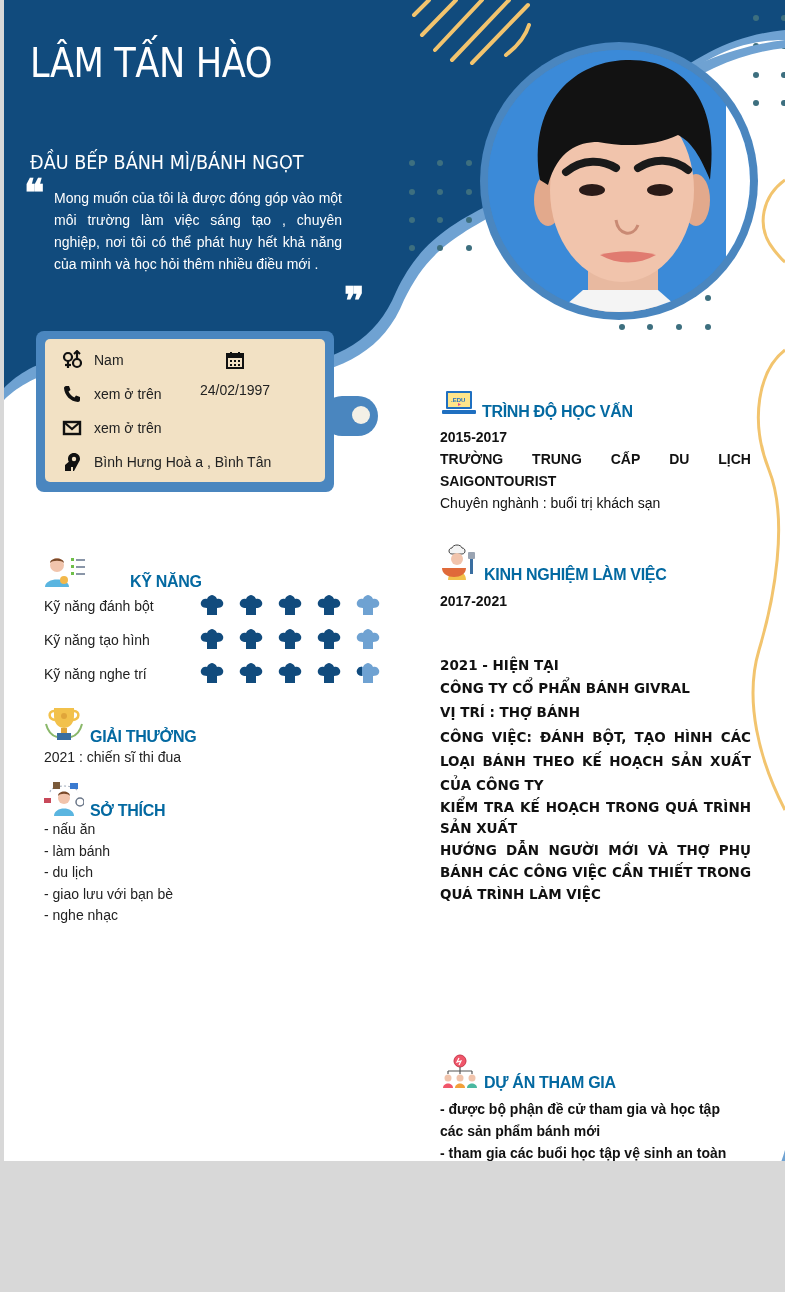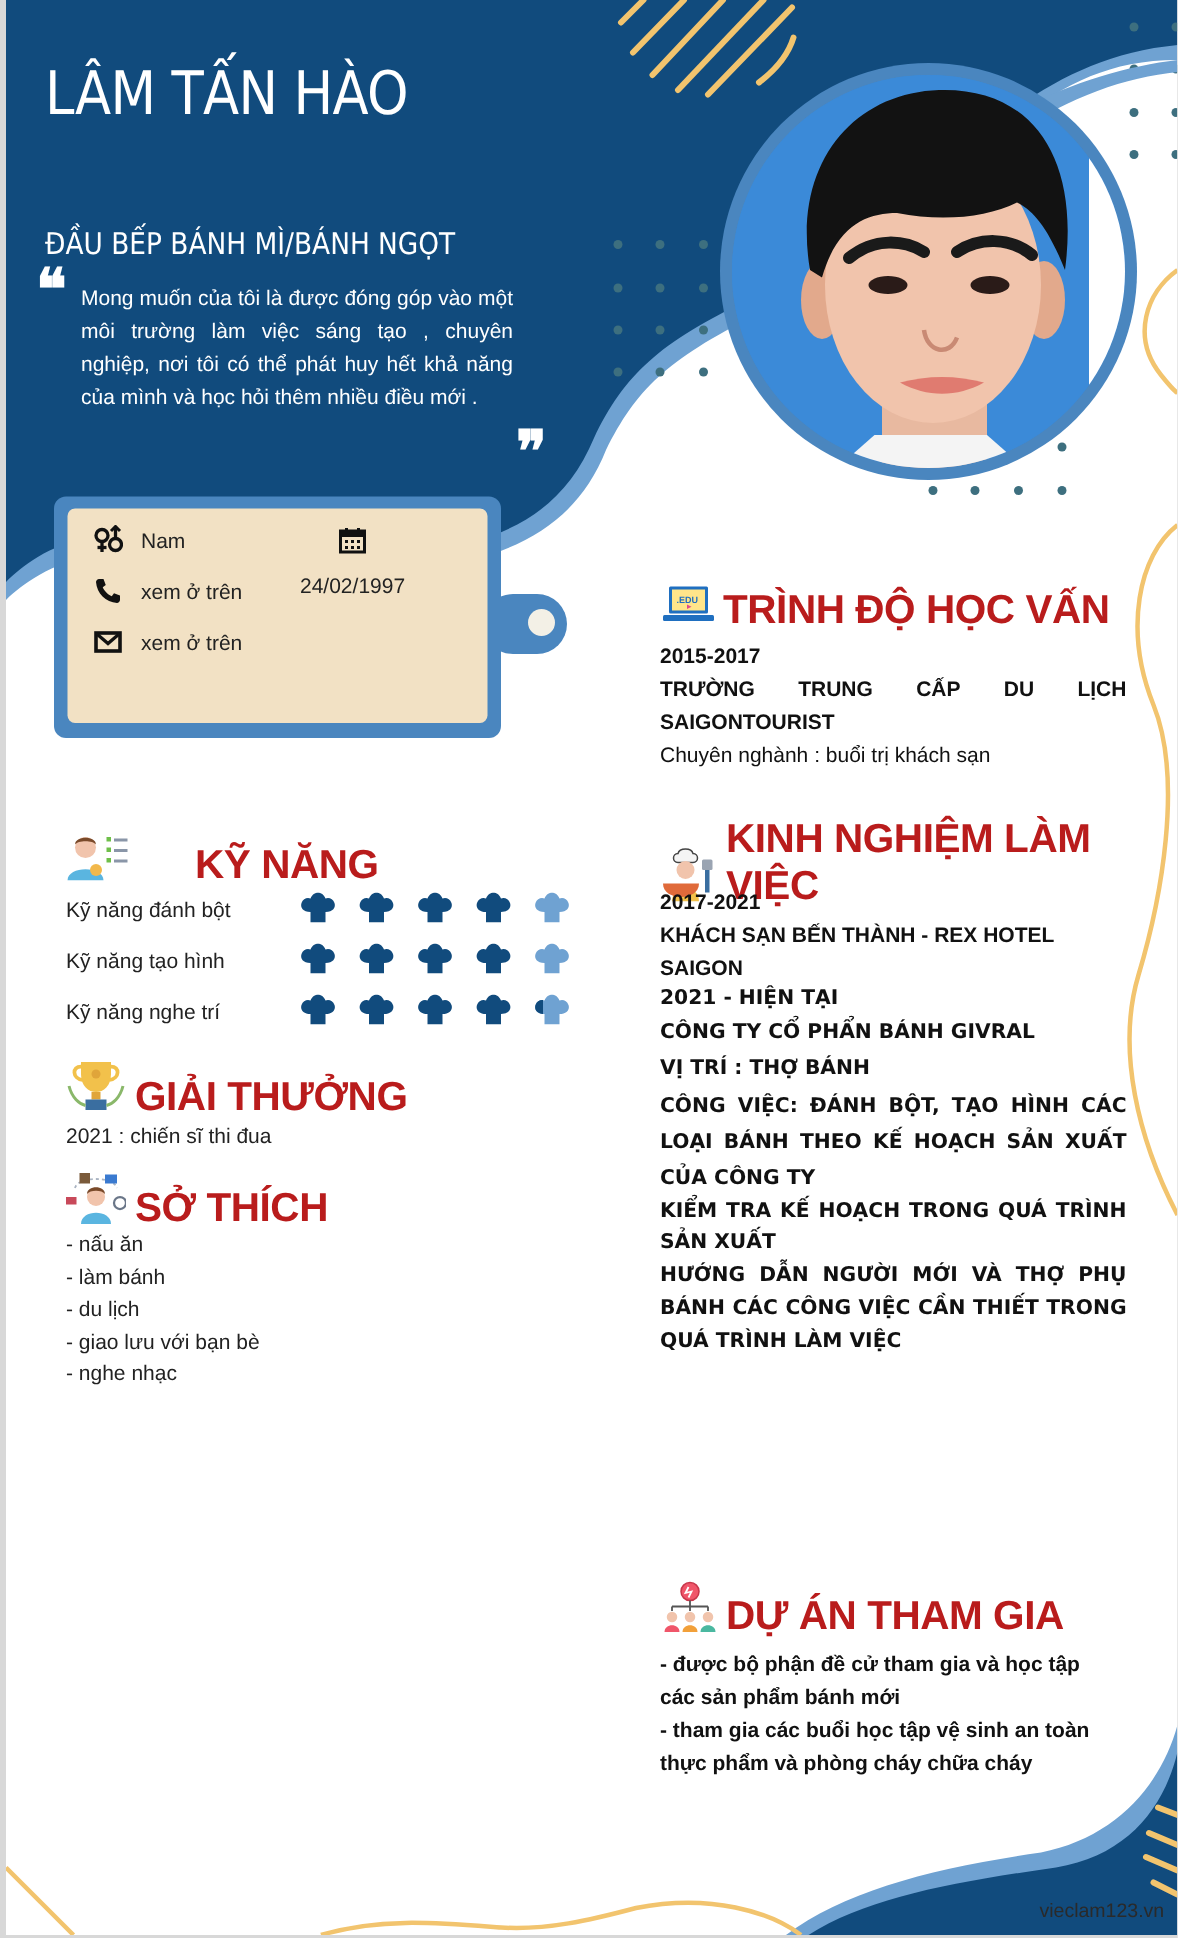--- a/index.html
+++ b/index.html
@@ -1,19 +1,19 @@
 <!DOCTYPE html>
 <html><head>
   <meta charset="utf-8">
   <style>
     * { box-sizing: border-box; margin: 0; padding: 0; }
     html, body { width: 785px; height: 1292px; overflow: hidden; background: #d8d8d8; }
     body { font-family: "Liberation Sans", "DejaVu Sans", sans-serif; position: relative; }
     .page {
-      position: absolute; left: 4px; top: 0; width: 781px; height: 1290px;
+      position: absolute; left: 4px; top: 0; width: 781px; height: 1161px;
       background: #ffffff; overflow: hidden;
     }
     .bg-svg { position: absolute; left: 0; top: 0; width: 781px; height: 1290px; }
 
     .name {
       position: absolute; left: 26px; top: 40px; color: #ffffff;
       font-size: 40px; font-weight: normal; letter-spacing: -0.5px;
       font-family: "DejaVu Sans", sans-serif; transform: scaleX(0.88); transform-origin: left;
     }
     .job-title {
@@ -48,21 +48,21 @@
     }
     .info-knob {
       position: absolute; left: 318px; top: 396px; width: 56px; height: 40px;
       background: #4a86bf; border-radius: 20px;
     }
     .info-knob-hole { position: absolute; left: 348px; top: 406px; width: 18px; height: 18px; border-radius: 50%; background: #f3f0e6; }
     .info-row { position: absolute; display: flex; align-items: center; gap: 12px; font-size: 14px; color: #222; }
     .info-row .ic { width: 20px; height: 20px; display: flex; align-items: center; justify-content: center; }
 
     .sec-head { position: absolute; display: flex; align-items: flex-end; gap: 6px; }
-    .sec-head .t { color: #b91c1c; font-size: 27px; font-weight: bold; font-family: "Liberation Sans", sans-serif; letter-spacing: -0.3px; }
+    .sec-head .t { color: #0369a1; font-size: 16px; font-weight: bold; font-family: "Liberation Sans", sans-serif; letter-spacing: -0.3px; }
 
     .skill-label { position: absolute; left: 40px; font-size: 14px; color: #222; }
     .hats { position: absolute; left: 196px; display: flex; gap: 15px; }
     .hat { width: 24px; height: 20px; }
 
     .plain { position: absolute; font-size: 14px; color: #222; line-height: 21.5px; }
 
     .right-text { position: absolute; left: 436px; width: 311px; color: #111; }
     .b { font-weight: bold; }
     .just { text-align: justify; text-align-last: auto; }
@@ -221,20 +221,29 @@
   </div>
   <div class="info-row" style="left:58px; top:418px;">
     <span class="ic">
       <svg width="20" height="20" viewBox="0 0 20 20">
           <rect x="2" y="4" width="16" height="12" fill="none" stroke="#111" stroke-width="2.4"></rect>
           <path d="M3 5 L10 11 L17 5" fill="none" stroke="#111" stroke-width="2.2"></path>
         </svg>
     </span>
     <span>xem ở trên</span>
   </div>
+  <div class="info-row" style="left:58px; top:452px;">
+    <span class="ic">
+      <svg width="20" height="20" viewBox="0 0 20 20">
+          <path d="M12 1 C8.5 1 6 3.5 6 7 C6 8 6.3 9 6.8 9.8 L3 13 L3 19 L9 19 L9 15 L11 15 L11 19 L12 19 L17 9.8 C17.6 9 18 8 18 7 C18 3.5 15.5 1 12 1 Z" fill="#111"></path>
+          <circle cx="12" cy="7" r="2.2" fill="#f2e1c4"></circle>
+        </svg>
+    </span>
+    <span>Bình Hưng Hoà a , Bình Tân</span>
+  </div>
 
   <div class="sec-head" style="left:40px; top:555px;gap:44px;">
     <span>
       <svg width="42" height="32" viewBox="0 0 42 32">
           <circle cx="13" cy="10" r="7" fill="#f1c4ac"></circle>
           <path d="M6 8 C6 2 20 2 20 8 C18 5 8 5 6 8 Z" fill="#7a4a2a"></path>
           <path d="M1 32 C1 22 25 22 25 32 Z" fill="#5ab5e0"></path>
           <circle cx="20" cy="25" r="4" fill="#f2b84b"></circle>
           <g fill="#6fbf4a">
             <rect x="27" y="3" width="3" height="3"></rect>
@@ -387,21 +396,20 @@
           <path d="M8 36 C8 24 26 24 26 36 Z" fill="#f2c14b"></path>
           <path d="M2 24 H26 C26 30 20 33 14 33 C8 33 2 30 2 24 Z" fill="#e06a3a"></path>
           <rect x="30" y="12" width="3" height="18" fill="#3a6ea0"></rect>
           <rect x="28" y="8" width="7" height="7" rx="1" fill="#9aa4b2"></rect>
         </svg>
     </span>
     <span class="t">KINH NGHIỆM LÀM VIỆC</span>
   </div>
   <div class="right-text" style="top:590px; font-size:14px; line-height:22px; font-family:'Liberation Sans', sans-serif;">
     <div class="b">2017-2021</div>
-    <div class="b">KHÁCH SẠN BẾN THÀNH - REX HOTEL SAIGON</div>
   </div>
   <div class="right-text" style="top:654px; font-size:14.5px; line-height:22px; font-family:'DejaVu Sans', sans-serif;">
     <div class="b" style="font-size:13.5px;">2021 - HIỆN TẠI</div>
     <div class="b" style="font-size:13.5px; margin-top:1px;">CÔNG TY CỔ PHẨN BÁNH GIVRAL</div>
     <div class="b" style="font-size:13.5px; margin-top:2px;">VỊ TRÍ : THỢ BÁNH</div>
     <div class="b just" style="font-size:13.5px; line-height:24px; margin-top:2px;">CÔNG VIỆC: ĐÁNH BỘT, TẠO HÌNH CÁC LOẠI BÁNH THEO KẾ HOẠCH SẢN XUẤT CỦA CÔNG TY</div>
     <div class="b just" style="font-size:13.5px; line-height:21px;">KIỂM TRA KẾ HOẠCH TRONG QUÁ TRÌNH SẢN XUẤT</div>
     <div class="b just" style="font-size:13.5px; line-height:22px;">HƯỚNG DẪN NGƯỜI MỚI VÀ THỢ PHỤ BÁNH CÁC CÔNG VIỆC CẦN THIẾT TRONG QUÁ TRÌNH LÀM VIỆC</div>
   </div>
 

